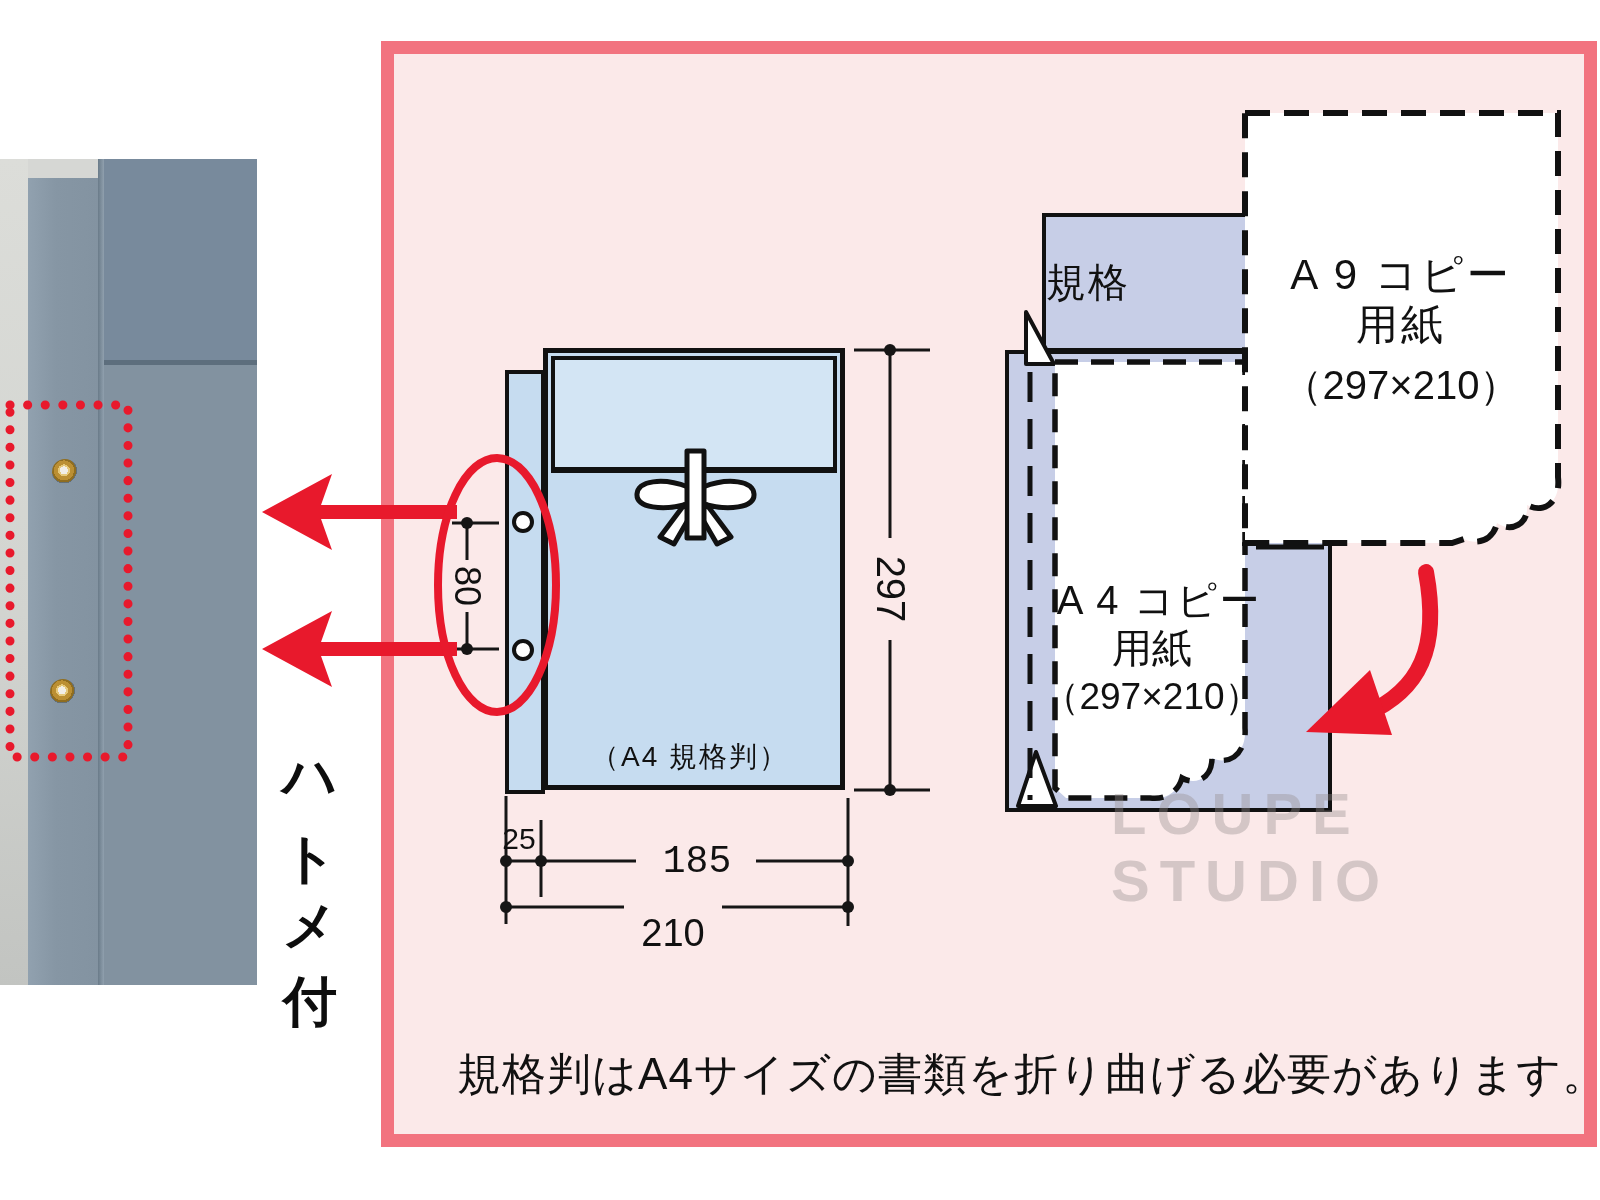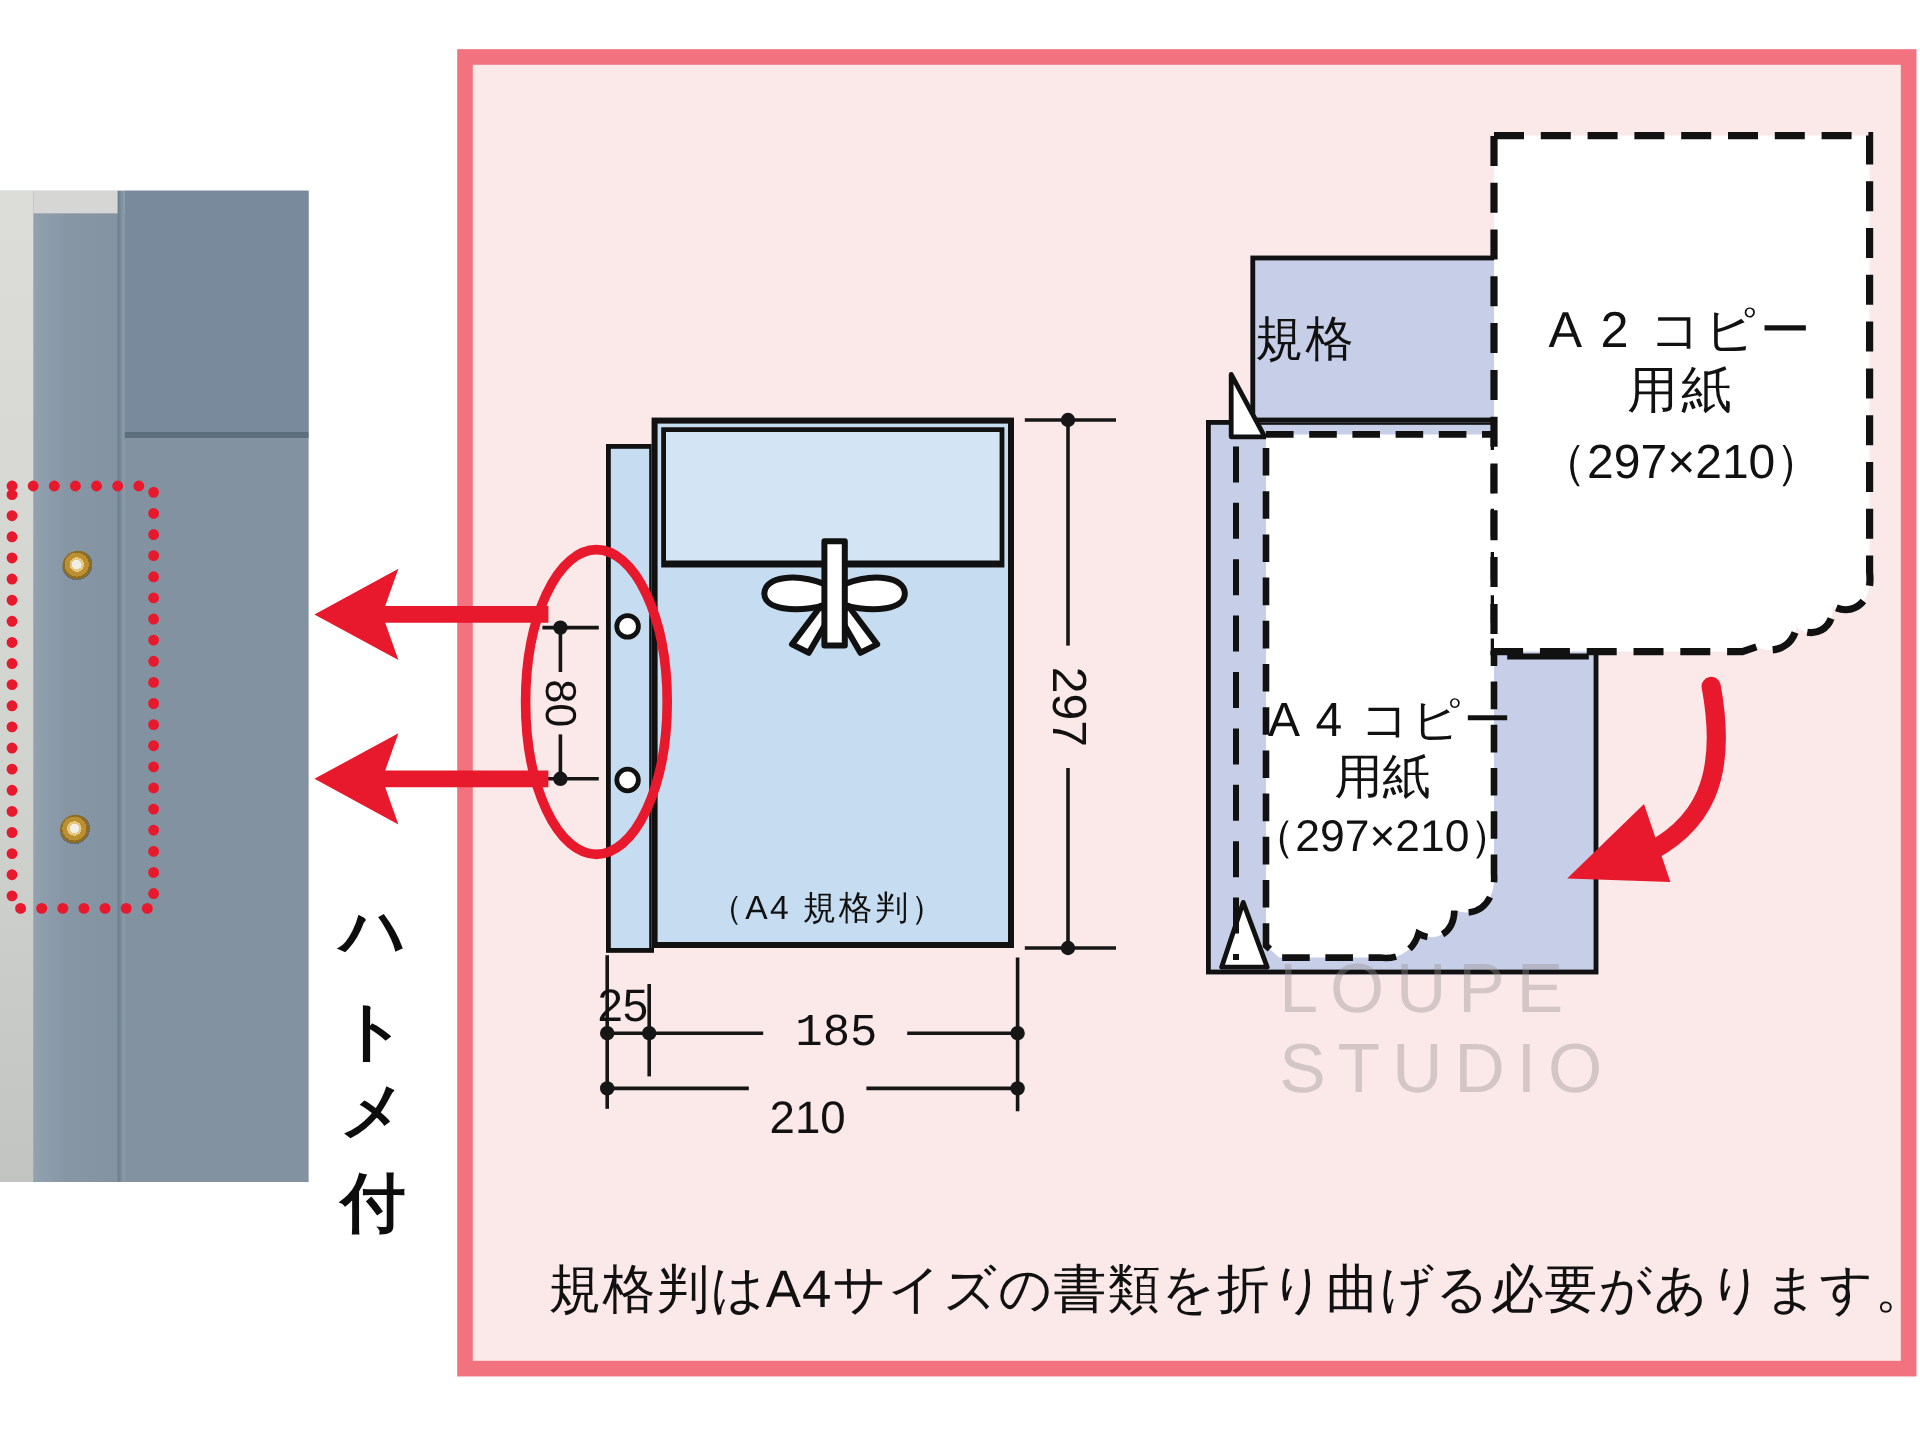--- a/index.html
+++ b/index.html
@@ -50,35 +50,35 @@
      display:flex;align-items:center;justify-content:flex-start;padding-right:44px;}
 
   
   #overlay{left:0;top:0;width:1600px;height:1200px;z-index:4;pointer-events:none;}
 
   
   .lbl{position:absolute;z-index:5;color:#111;white-space:nowrap;}
   .ctr{transform:translate(-50%,-50%);}
   #dim80{left:467px;top:586px;font-size:36px;transform:translate(-50%,-50%) rotate(90deg);}
   #dim297{left:890px;top:589px;font-size:40px;transform:translate(-50%,-50%) rotate(90deg);}
-  #dim25{left:519px;top:839px;font-size:38px;}
+  #dim25{left:519px;top:839px;font-size:30px;}
   #dim185{left:697px;top:861px;font-size:38px;font-family:Liberation Mono, monospace;}
   #dim210{left:673px;top:907px;font-size:38px;margin-top:26px;}
   #env-label{left:690px;top:757px;font-size:28px;letter-spacing:2px;}
   #flap2-label{font-size:40px;color:#111;letter-spacing:2px;}
   #paper1-label{left:1401px;top:250px;transform:translateX(-50%);text-align:center;z-index:5;}
   #paper1-label .l1{font-size:42px;letter-spacing:3px;line-height:1.2;}
   #paper1-label .l2{font-size:40px;margin-top:10px;line-height:1.2;}
   #paper2-label{left:1152px;top:577px;transform:translateX(-50%);text-align:center;z-index:5;}
   #paper2-label .l1{font-size:40px;letter-spacing:2px;line-height:1.15;text-align:right;}
   #paper2-label .l2{font-size:40px;line-height:1.25;}
   #paper2-label .l3{font-size:37px;line-height:1.3;}
   #caption{left:457px;top:1045px;font-size:44px;letter-spacing:1px;z-index:5;}
-  #watermark{left:1066px;top:780px;font-size:58px;letter-spacing:10px;font-weight:normal;
-     color:rgba(150,143,143,0.38);z-index:6;margin-top:10px;}
+  #watermark{left:1111px;top:780px;font-size:58px;letter-spacing:10px;font-weight:bold;
+     color:rgba(150,143,143,0.38);z-index:6;}
 </style>
 </head>
 <body>
 
 <div id="canvas">
 
   <div id="photo" class="abs">
     <div id="photo-gray-left" class="abs"></div>
     <div id="photo-gray-top" class="abs"></div>
     <div id="photo-spine" class="abs"></div>
@@ -181,21 +181,21 @@
   </svg>
 
   <div id="dim80" class="lbl">80</div>
   <div id="dim297" class="lbl">297</div>
   <div id="dim25" class="lbl ctr">25</div>
   <div id="dim185" class="lbl ctr">185</div>
   <div id="dim210" class="lbl ctr">210</div>
   <div id="env-label" class="lbl ctr">（A4 規格判）</div>
 
   <div id="paper1-label" class="abs">
-    <div class="l1">A 2 コピー用紙</div>
+    <div class="l1">A 9 コピー用紙</div>
     <div class="l2">（297×210）</div>
   </div>
   <div id="paper2-label" class="abs">
     <div class="l1">A 4 コピー</div>
     <div class="l2">用紙</div>
     <div class="l3">（297×210）</div>
   </div>
 
   <div id="caption" class="lbl">規格判はA4サイズの書類を折り曲げる必要があります。</div>
   <div id="watermark" class="abs">LOUPE STUDIO</div>

